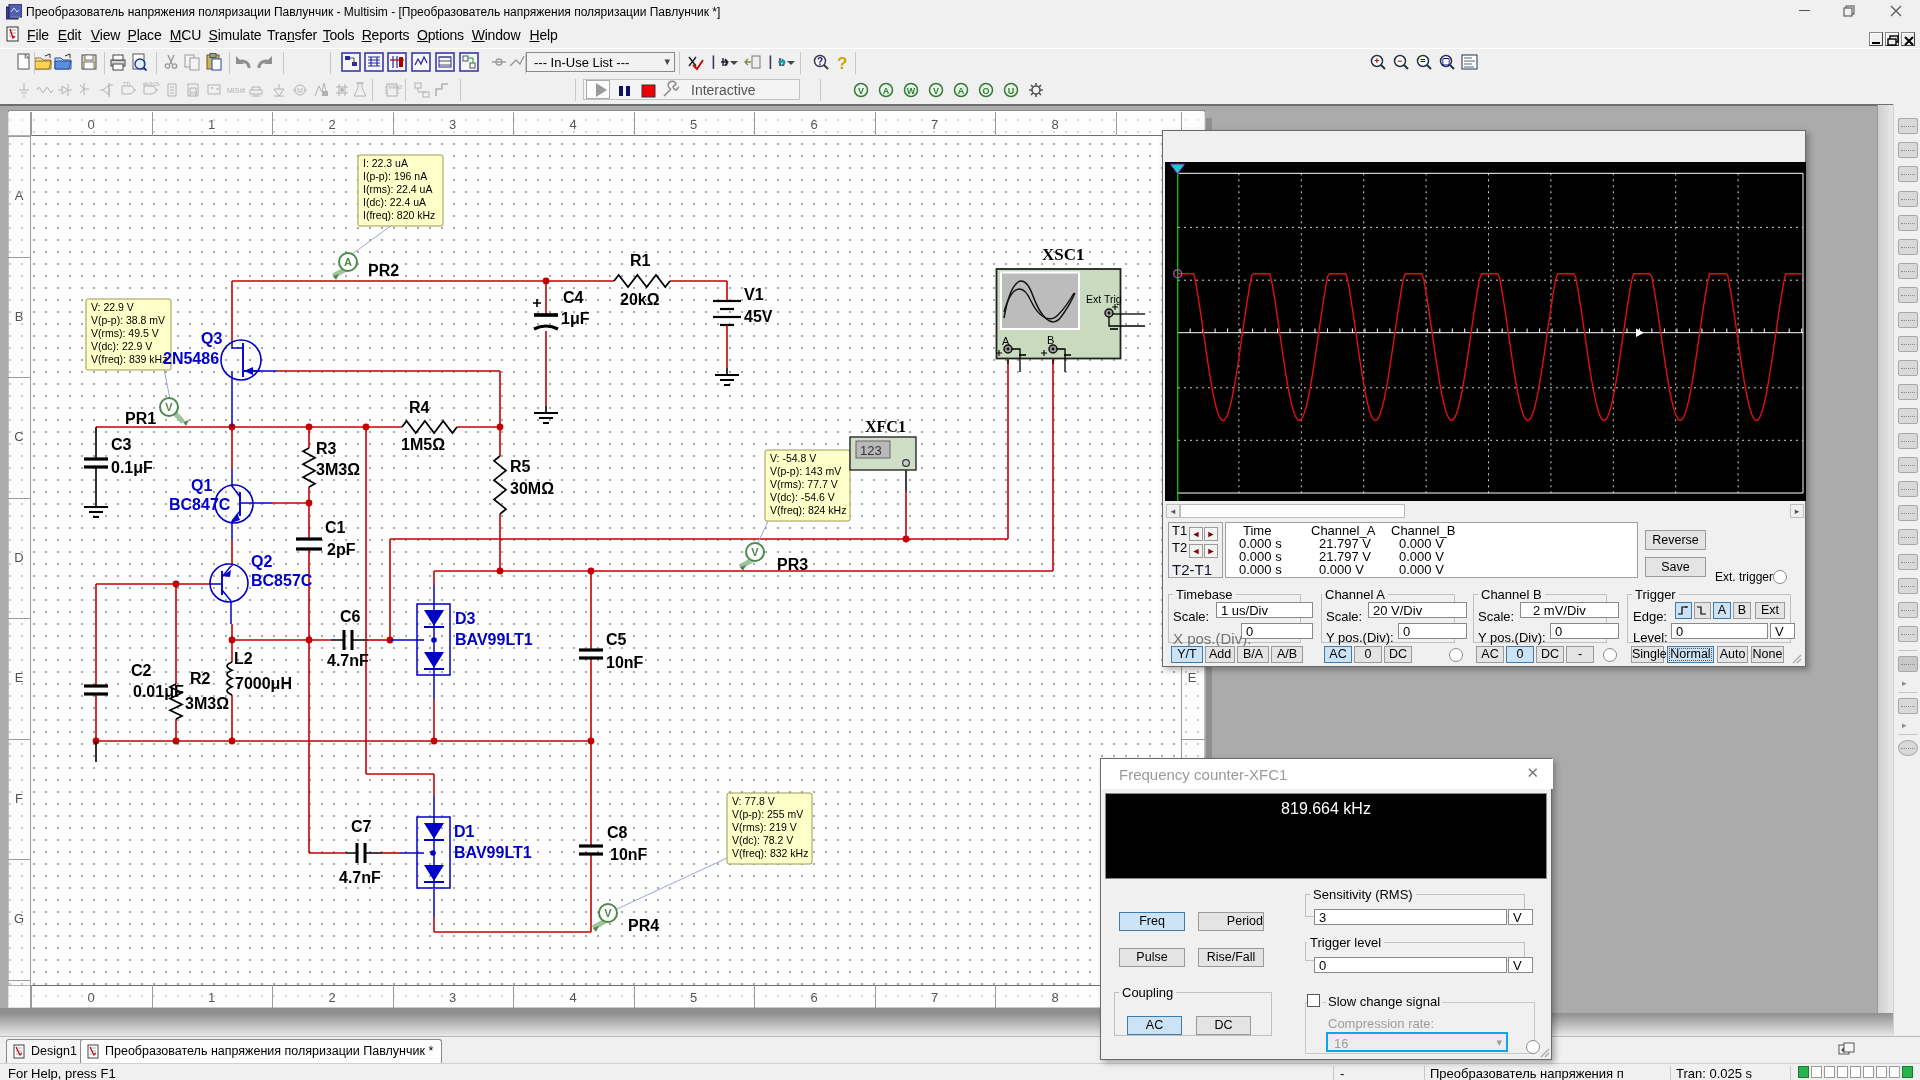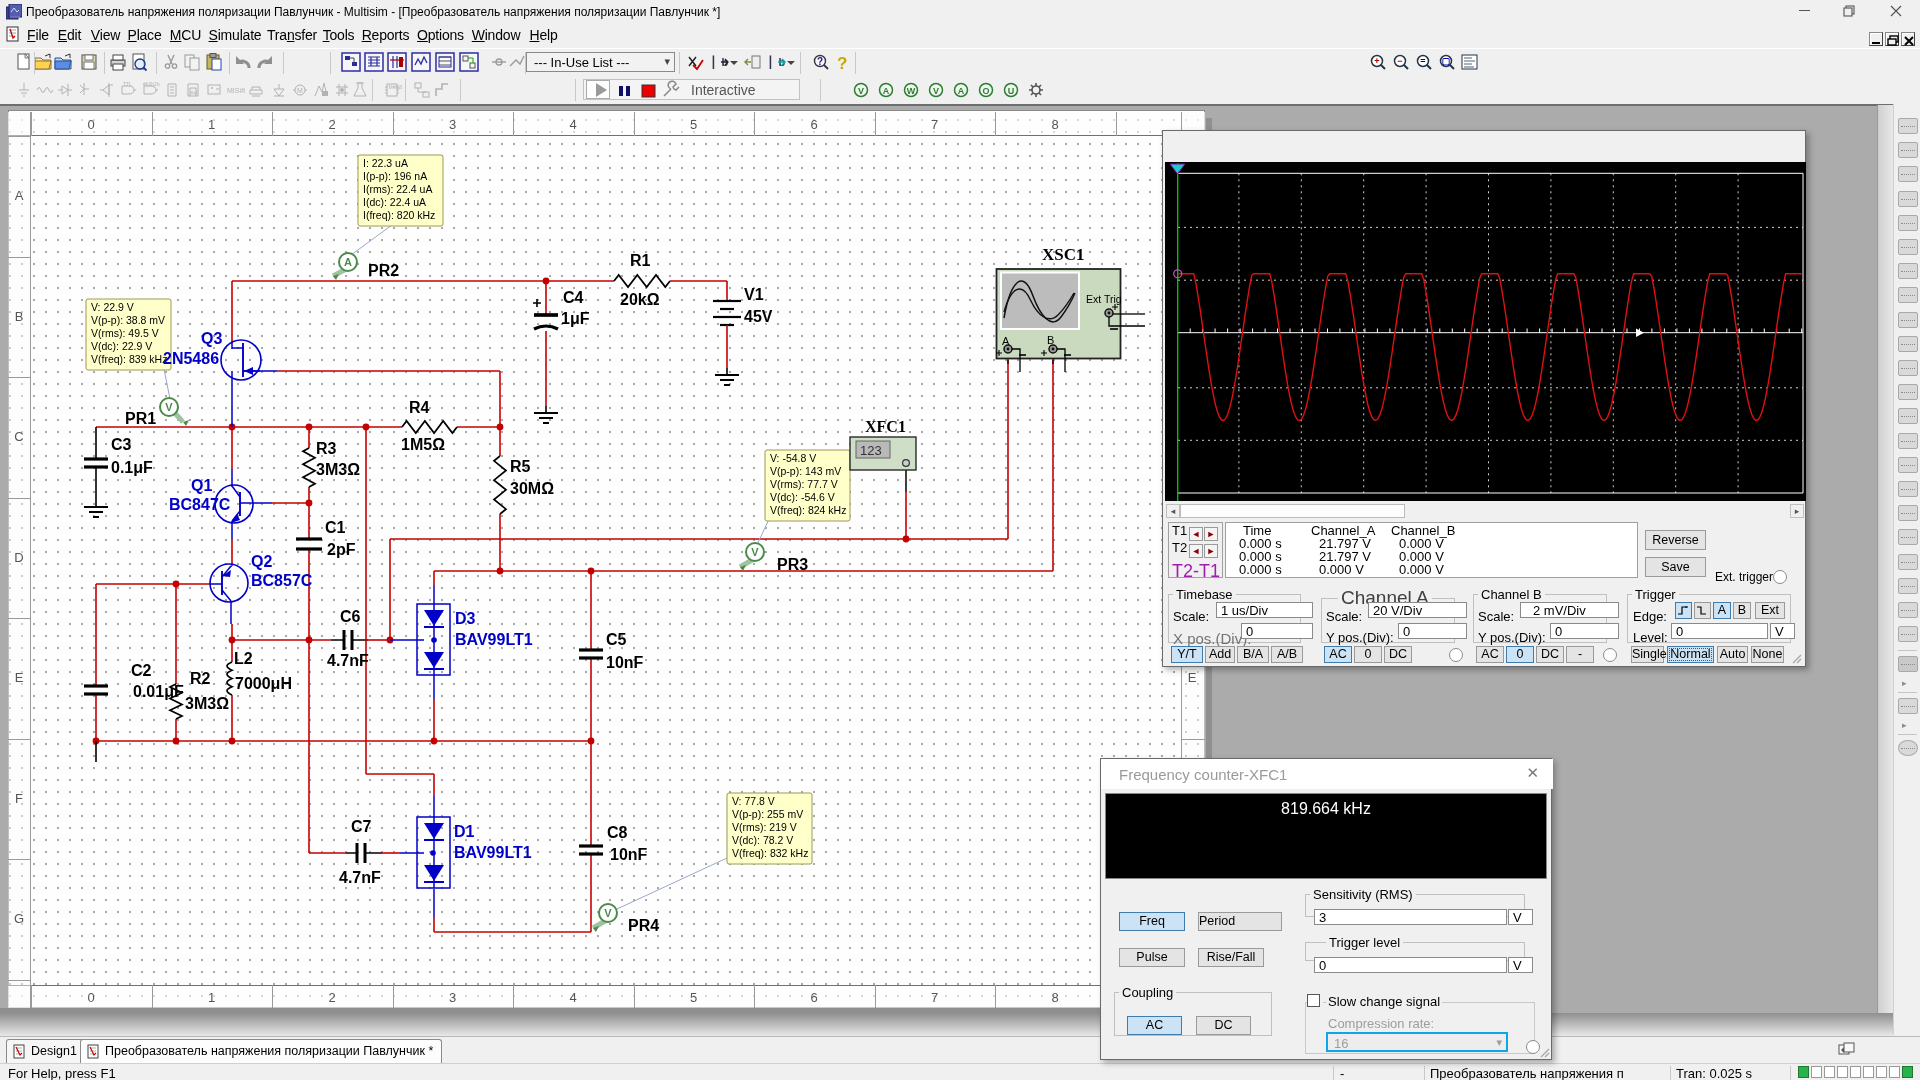--- a/index.html
+++ b/index.html
@@ -898,21 +898,21 @@
         </g>
       </svg>
       <div style="position:absolute;left:3px;top:373px;width:638px;height:14px;background:#f0f0f0">
         <div class="sba" style="left:0">◂</div>
         <div class="sba" style="right:0">▸</div>
         <div style="position:absolute;left:14px;top:0;width:225px;height:14px;background:#fdfdfd;border:1px solid #bbb"></div>
       </div>
       <div class="obox" style="left:5px;top:391px;width:55px;height:56px"></div>
       <div style="position:absolute;left:9px;top:392px;font-size:13px;color:#000;white-space:nowrap">T1</div>
       <div style="position:absolute;left:9px;top:409px;font-size:13px;color:#000;white-space:nowrap">T2</div>
-      <div style="position:absolute;left:9px;top:430px;font-size:18px;color:#a21caf;white-space:nowrap">T2-T1</div>
+      <div style="position:absolute;left:9px;top:430px;font-size:15px;color:#0f172a;white-space:nowrap">T2-T1</div>
       <div class="abtn" style="left:26px;top:396px">◄</div>
       <div class="abtn" style="left:41px;top:396px">►</div>
       <div class="abtn" style="left:26px;top:413px">◄</div>
       <div class="abtn" style="left:41px;top:413px">►</div>
       <div class="obox" style="left:62px;top:391px;width:413px;height:56px;background:#fff"></div>
       <div style="position:absolute;left:80px;top:392px;font-size:13px;color:#000;white-space:nowrap">Time</div>
       <div style="position:absolute;left:148px;top:392px;font-size:13px;color:#000;white-space:nowrap">Channel_A</div>
       <div style="position:absolute;left:228px;top:392px;font-size:13px;color:#000;white-space:nowrap">Channel_B</div>
       <div style="position:absolute;left:76px;top:405px;font-size:13px;color:#000;white-space:nowrap">0.000 s</div>
       <div style="position:absolute;left:156px;top:405px;font-size:13px;color:#000;white-space:nowrap">21.797 V</div>
@@ -924,21 +924,21 @@
       <div style="position:absolute;left:156px;top:431px;font-size:13px;color:#000;white-space:nowrap">0.000 V</div>
       <div style="position:absolute;left:236px;top:431px;font-size:13px;color:#000;white-space:nowrap">0.000 V</div>
       <div style="position:absolute;left:482px;top:399px;width:61px;height:20px;background:#e4e4e4;border:1px solid #9a9a9a;font-size:12.5px;text-align:center;line-height:18px;color:#000">Reverse</div>
       <div style="position:absolute;left:482px;top:426px;width:61px;height:20px;background:#e4e4e4;border:1px solid #9a9a9a;font-size:12.5px;text-align:center;line-height:18px;color:#000">Save</div>
       <div style="position:absolute;left:552px;top:439px;font-size:12px;color:#000;white-space:nowrap">Ext. trigger</div>
       <div class="radio" style="left:610px;top:439px"></div>
       <fieldset style="position:absolute;left:5px;top:456px;width:133px;height:56px;border:1px solid #c0c0c0;margin:0;padding:0">
         <legend style="font-size:13px;color:#000;margin-left:4px;padding:0 3px">Timebase</legend>
       </fieldset>
       <fieldset style="position:absolute;left:158px;top:456px;width:134px;height:56px;border:1px solid #c0c0c0;margin:0;padding:0">
-        <legend style="font-size:19px;color:#404040;margin-left:16px;padding:0 3px">Channel A</legend>
+        <legend style="font-size:13px;color:#000000;margin-left:0;padding:0 3px">Channel A</legend>
       </fieldset>
       <fieldset style="position:absolute;left:310px;top:456px;width:134px;height:56px;border:1px solid #c0c0c0;margin:0;padding:0">
         <legend style="font-size:13px;color:#000;margin-left:4px;padding:0 3px">Channel B</legend>
       </fieldset>
       <fieldset style="position:absolute;left:464px;top:456px;width:164px;height:56px;border:1px solid #c0c0c0;margin:0;padding:0">
         <legend style="font-size:13px;color:#000;margin-left:4px;padding:0 3px">Trigger</legend>
       </fieldset>
       <div style="position:absolute;left:10px;top:478px;font-size:13px;color:#000;white-space:nowrap">Scale:</div>
       <div style="position:absolute;left:53px;top:471px;width:97px;height:16px;background:#fff;border:1px solid #8a8a8a;font-size:13px;padding-left:4px;line-height:16px;color:#000">1 us/Div</div>
       <div style="position:absolute;left:10px;top:499px;font-size:15px;color:#737373;white-space:nowrap">X pos.(Div):</div>
@@ -987,35 +987,35 @@
       </svg>
     </div>
  <div class="freqw">
       <div style="position:absolute;left:0;top:0;width:452px;height:30px;background:#fff"></div>
       <div style="position:absolute;left:18px;top:7px;font-size:15px;color:#9a9a9a">Frequency counter-XFC1</div>
       <div style="position:absolute;right:12px;top:5px;font-size:15px;color:#777">✕</div>
       <div style="position:absolute;left:4px;top:34px;width:442px;height:86px;background:#000;border:1px solid #888">
         <div style="position:absolute;left:0;right:0;top:6px;text-align:center;font-size:16px;color:#fff">819.664 kHz</div>
       </div>
       <div style="position:absolute;left:18px;top:153px;width:66px;height:19px;background:#cce3f5;border:1px solid #3f7cac;font-size:12.5px;text-align:center;line-height:17px;color:#000">Freq</div>
-      <div style="position:absolute;left:97px;top:153px;width:84px;height:19px;background:#e4e4e4;border:1px solid #9a9a9a;font-size:12.5px;text-align:left;line-height:17px;color:#000">Period</div>
+      <div style="position:absolute;left:97px;top:153px;width:66px;height:19px;background:#e4e4e4;border:1px solid #9a9a9a;font-size:12.5px;text-align:right;line-height:17px;color:#000">Period</div>
       <div style="position:absolute;left:18px;top:189px;width:66px;height:19px;background:#e4e4e4;border:1px solid #9a9a9a;font-size:12.5px;text-align:center;line-height:17px;color:#000">Pulse</div>
       <div style="position:absolute;left:97px;top:189px;width:66px;height:19px;background:#e4e4e4;border:1px solid #9a9a9a;font-size:12.5px;text-align:center;line-height:17px;color:#000">Rise/Fall</div>
       <fieldset style="position:absolute;left:13px;top:226px;width:158px;height:51px;border:1px solid #c0c0c0;margin:0;padding:0">
         <legend style="font-size:13px;color:#000;margin-left:4px;padding:0 3px">Coupling</legend>
       </fieldset>
       <div style="position:absolute;left:26px;top:257px;width:55px;height:19px;background:#cce3f5;border:1px solid #3f7cac;font-size:12.5px;text-align:center;line-height:17px;color:#000">AC</div>
       <div style="position:absolute;left:95px;top:257px;width:55px;height:19px;background:#e4e4e4;border:1px solid #9a9a9a;font-size:12.5px;text-align:center;line-height:17px;color:#000">DC</div>
       <fieldset style="position:absolute;left:204px;top:128px;width:220px;height:30px;border:1px solid #c0c0c0;margin:0;padding:0">
         <legend style="font-size:13px;color:#000;margin-left:4px;padding:0 3px">Sensitivity (RMS)</legend>
       </fieldset>
       <div style="position:absolute;left:213px;top:150px;width:193px;height:16px;background:#fff;border:1px solid #8a8a8a;font-size:13px;padding-left:4px;line-height:16px;color:#000">3</div>
       <div style="position:absolute;left:407px;top:150px;width:25px;height:16px;background:#fff;border:1px solid #8a8a8a;font-size:13px;padding-left:4px;line-height:16px;color:#000">V</div>
       <fieldset style="position:absolute;left:204px;top:176px;width:220px;height:26px;border:1px solid #c0c0c0;margin:0;padding:0">
-        <legend style="font-size:13px;color:#000;margin-left:20px;padding:0 3px">Trigger level</legend>
+        <legend style="font-size:13px;color:#000;margin-left:1px;padding:0 3px">Trigger level</legend>
       </fieldset>
       <div style="position:absolute;left:213px;top:198px;width:193px;height:16px;background:#fff;border:1px solid #8a8a8a;font-size:13px;padding-left:4px;line-height:16px;color:#000">0</div>
       <div style="position:absolute;left:407px;top:198px;width:25px;height:16px;background:#fff;border:1px solid #8a8a8a;font-size:13px;padding-left:4px;line-height:16px;color:#000">V</div>
       <div style="position:absolute;left:204px;top:243px;width:230px;height:52px;border:1px solid #c8c8c8"></div>
       <div style="position:absolute;left:206px;top:235px;width:16px;height:13px;background:#f0f0f0"></div>
       <div style="position:absolute;left:206px;top:235px;width:13px;height:13px;background:#fff;border:1px solid #555"></div>
       <div style="position:absolute;left:225px;top:235px;font-size:13px;background:#f0f0f0;padding:0 2px">Slow change signal</div>
       <div style="position:absolute;left:227px;top:257px;font-size:13px;color:#9d9d9d">Compression rate:</div>
       <div style="position:absolute;left:225px;top:273px;width:182px;height:20px;background:#ededed;border:2px solid #0ea5e9"><span style="font-size:13px;color:#9d9d9d;padding-left:6px;line-height:20px">16</span><span style="position:absolute;right:4px;top:2px;color:#9d9d9d;font-size:11px">▾</span></div>
       <div class="radio" style="left:425px;top:281px"></div>

